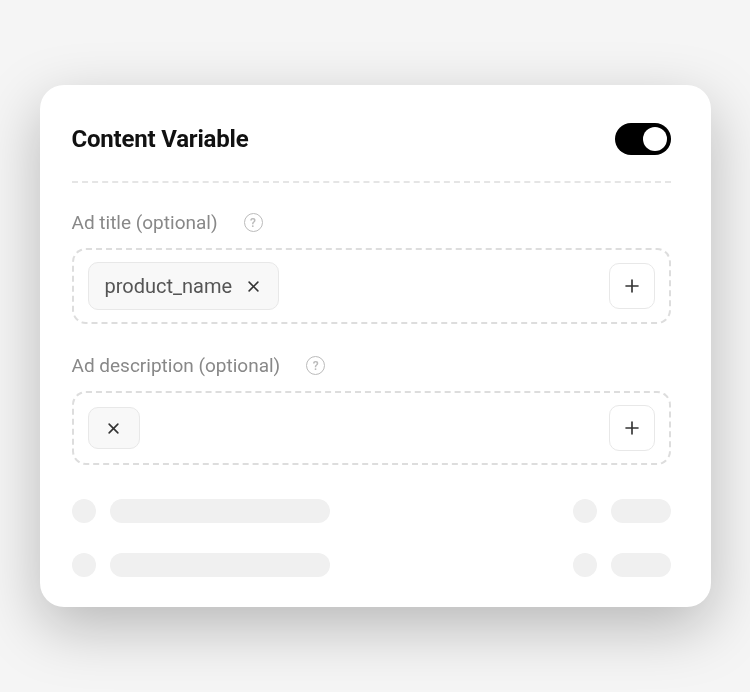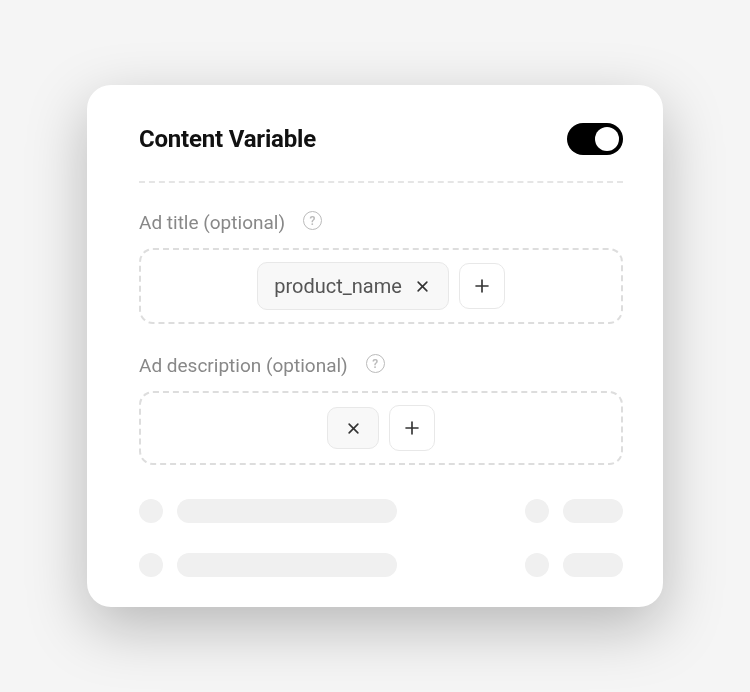--- a/index.html
+++ b/index.html
@@ -13,22 +13,22 @@
       display: flex;
       align-items: center;
       justify-content: center;
       min-height: 692px;
       width: 750px;
     }
     .card {
       background: #fff;
       border-radius: 24px;
       box-shadow: 0 20px 60px rgba(0,0,0,0.25);
-      width: 576px;
-      padding: 38px 40px 0 52px;
+      width: 671px;
+      padding: 38px 40px 0 32px;
       overflow: hidden;
       position: relative;
     }
     .header {
       display: flex;
       justify-content: space-between;
       align-items: center;
       margin-bottom: 26px;
     }
     .title {
@@ -58,22 +58,22 @@
     .divider {
       border: none;
       border-top: 2px dashed #e5e5e5;
       margin-bottom: 28px;
     }
     .field-group {
       margin-bottom: 30px;
     }
     .field-label {
       display: flex;
-      align-items: flex-start;
-      gap: 18px;
+      align-items: center;
+      gap: 26px;
       margin-bottom: 14px;
     }
     .field-label-text {
       font-size: 19px;
       color: #888;
       font-weight: 400;
     }
     .help-icon {
       width: 19px;
       height: 19px;
@@ -86,21 +86,21 @@
       color: #bbb;
       font-weight: 600;
       cursor: pointer;
     }
     .chip-container {
       border: 2px dashed #ddd;
       border-radius: 14px;
       padding: 12px 14px;
       display: flex;
       align-items: center;
-      justify-content: center;
+      justify-content: space-between;
       gap: 10px;
     }
     .chip {
       background: #f8f8f8;
       border: 1px solid #e8e8e8;
       border-radius: 10px;
       padding: 11px 16px;
       display: flex;
       align-items: center;
       gap: 12px;

